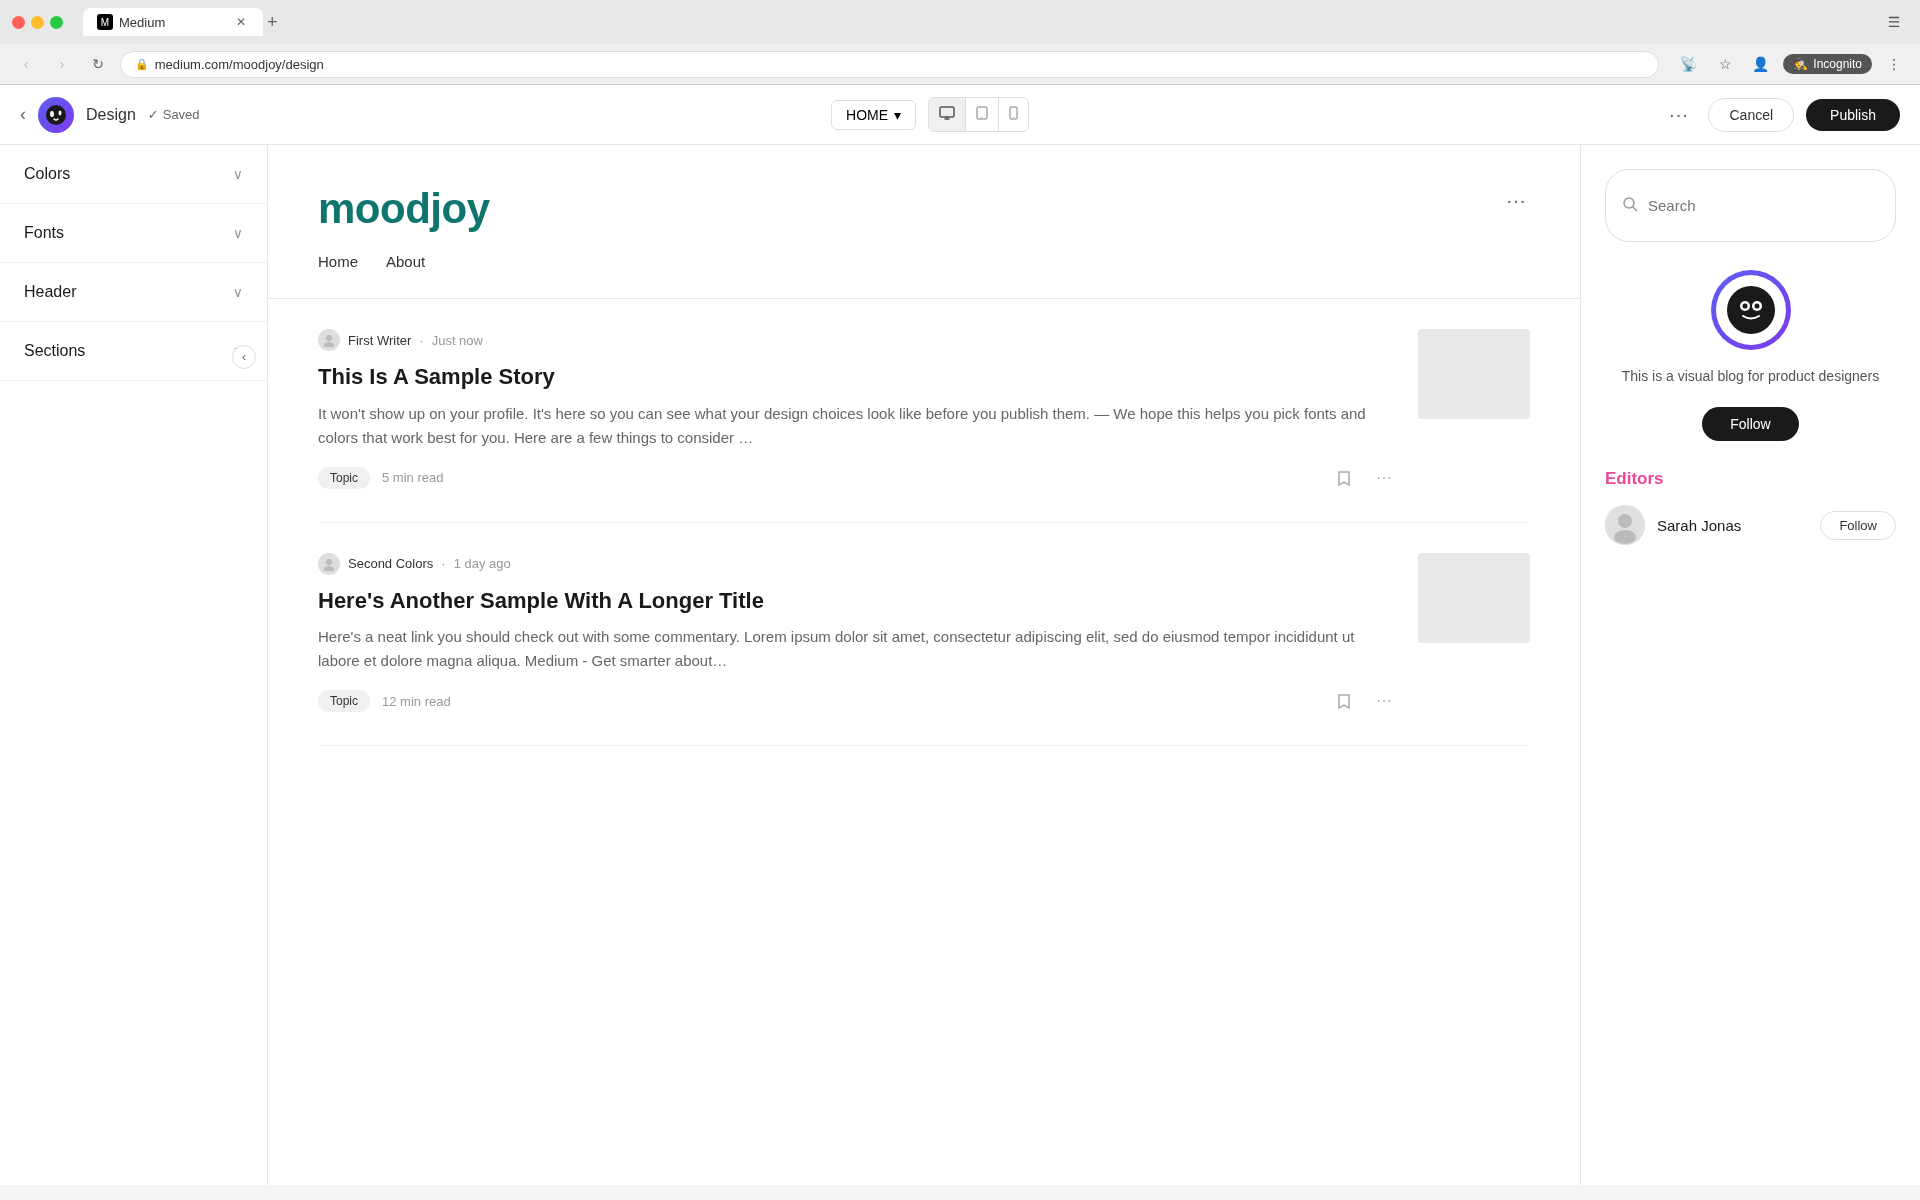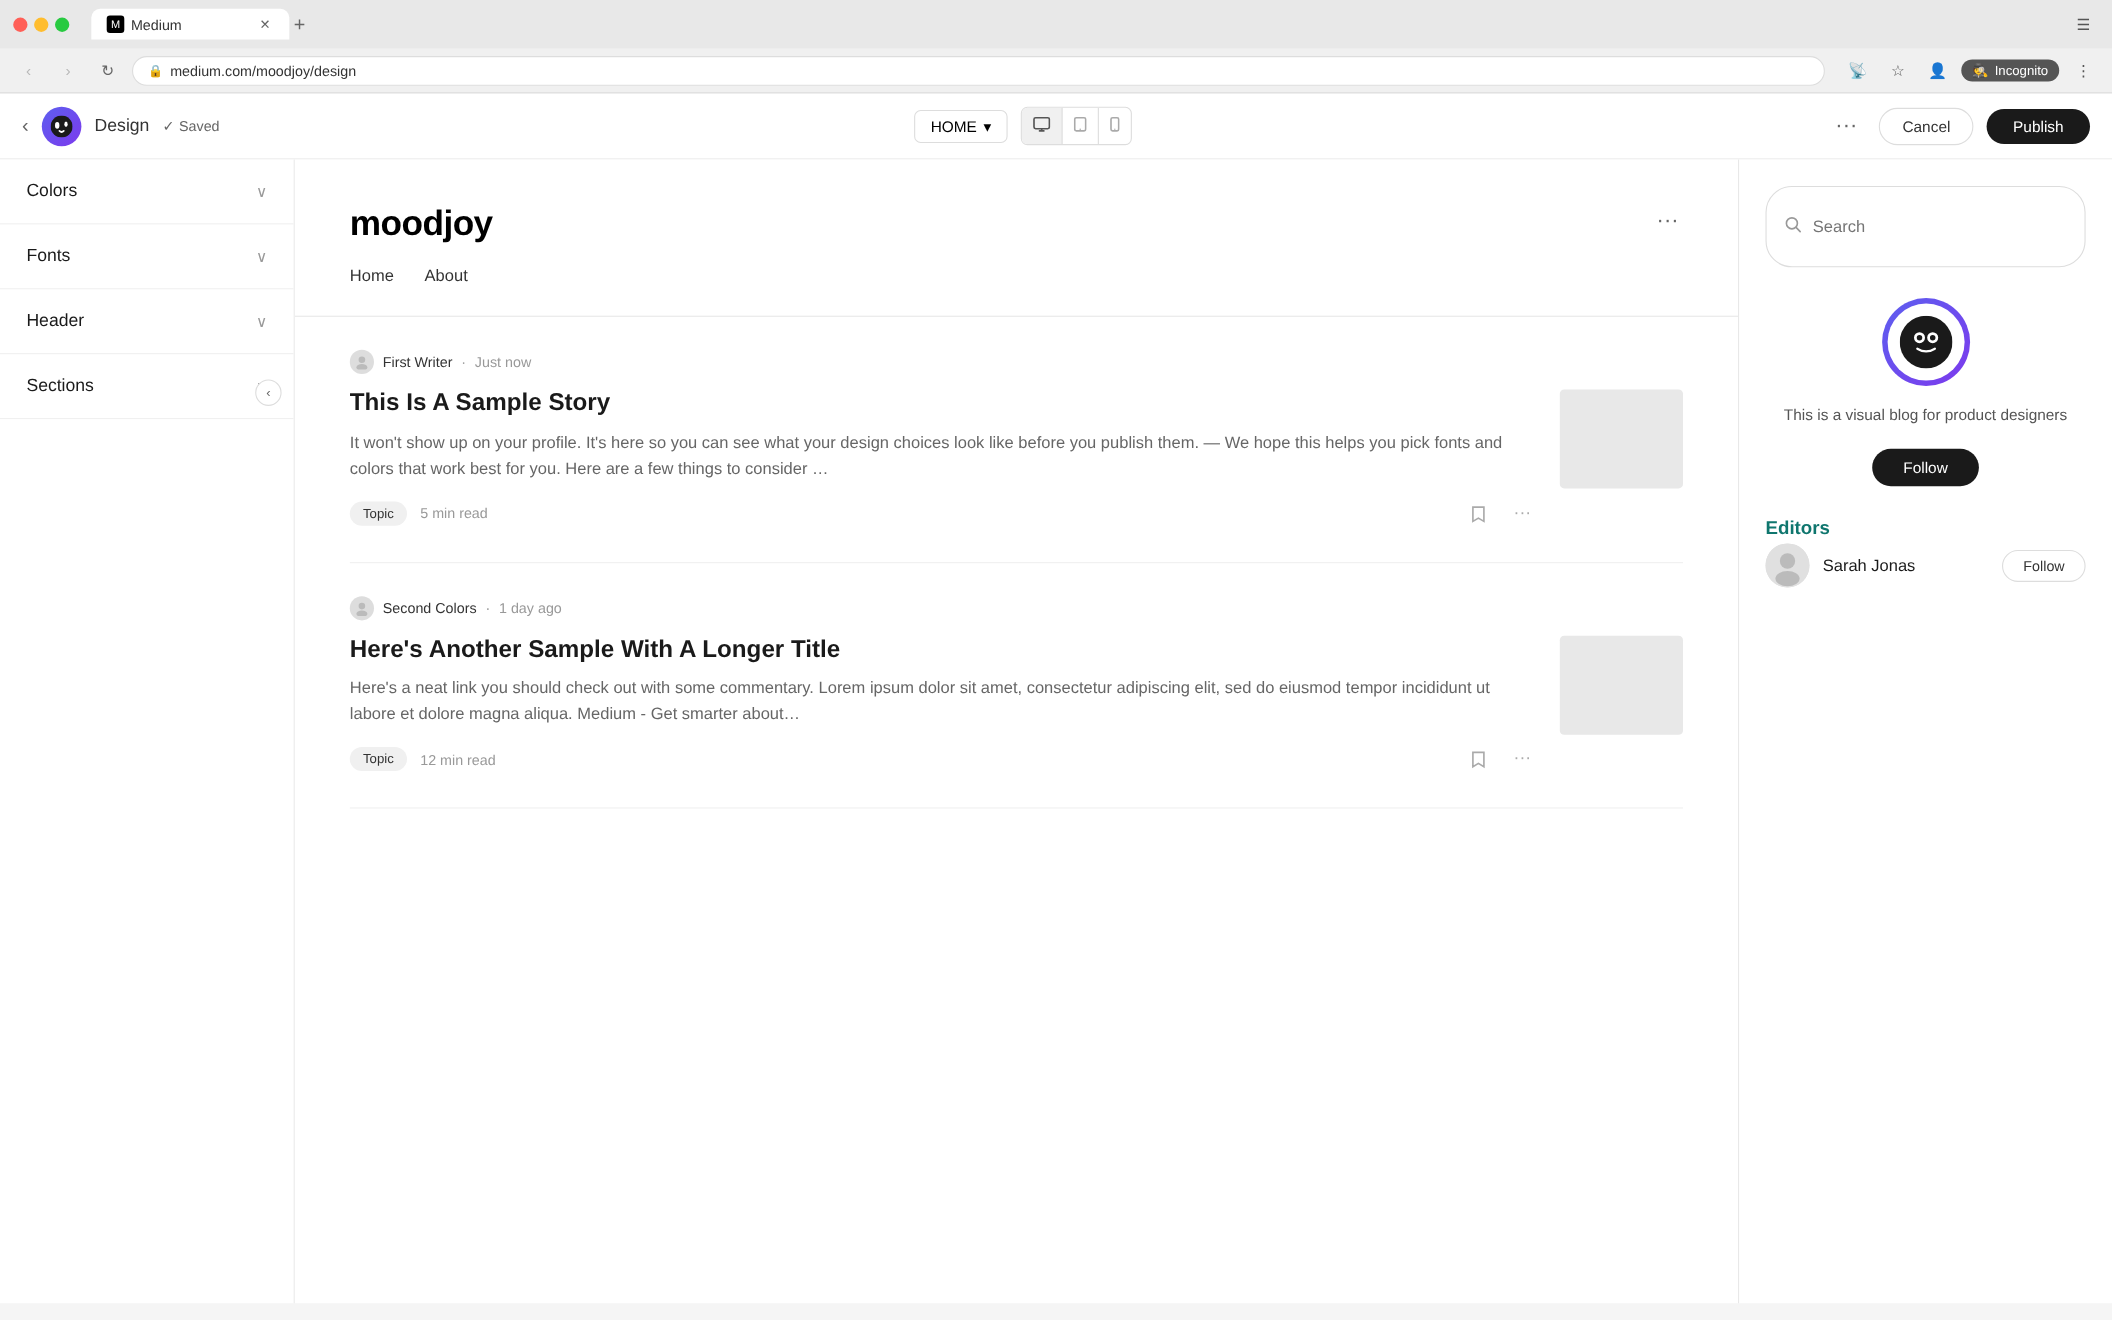--- a/index.html
+++ b/index.html
@@ -264,23 +264,23 @@
       background: white;
       position: relative;
     }
     .publication-header {
       padding: 40px 50px 20px;
       display: flex;
       justify-content: space-between;
       align-items: flex-start;
     }
     .publication-title {
-      font-size: 32px;
+      font-size: 42px;
       font-weight: 700;
-      color: #000000;
+      color: #0f766e;
       letter-spacing: -0.5px;
     }
     .header-more-btn {
       cursor: pointer;
       color: #666;
       font-size: 20px;
       padding: 4px;
     }
     .publication-nav {
       display: flex;
@@ -293,21 +293,21 @@
       color: #333;
       cursor: pointer;
       padding-bottom: 8px;
     }
 
     
     .articles-list { padding: 0 50px; }
     .article-card {
       display: flex;
       justify-content: space-between;
-      align-items: center;
+      align-items: flex-start;
       padding: 30px 0;
       border-bottom: 1px solid #f0f0f0;
       gap: 20px;
     }
     .article-content { flex: 1; }
     .article-meta {
       display: flex;
       align-items: center;
       gap: 8px;
       margin-bottom: 12px;
@@ -422,22 +422,22 @@
       border: none;
       border-radius: 20px;
       padding: 9px 28px;
       font-size: 14px;
       cursor: pointer;
       text-align: center;
     }
     .right-section-title {
       font-size: 17px;
       font-weight: 600;
-      color: #0f766e;
-      margin-bottom: 4px;
+      color: #ec4899;
+      margin-bottom: 16px;
     }
     .editor-item {
       display: flex;
       align-items: center;
       gap: 12px;
       margin-bottom: 14px;
     }
     .editor-avatar {
       width: 40px; height: 40px;
       border-radius: 50%;

